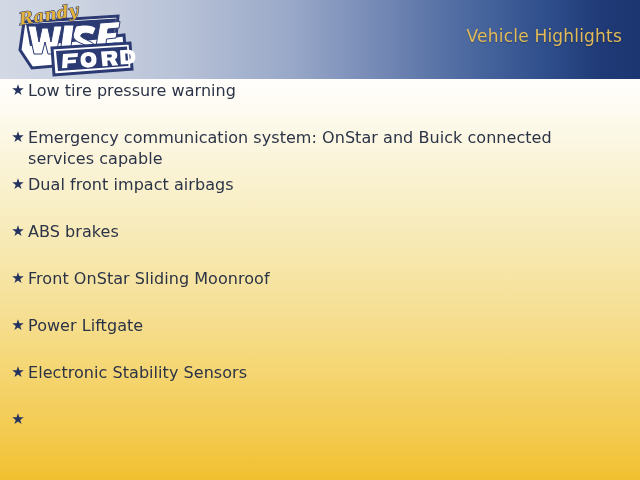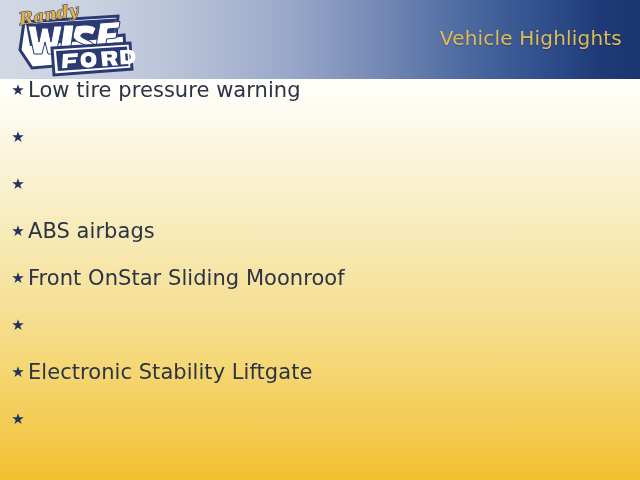--- a/index.html
+++ b/index.html
@@ -38,21 +38,21 @@
         #2f4f8c 85%,
         #1f3a76 94%,
         #1b3570 100%);
     overflow: hidden;
   }
 
   .header-title {
     position: absolute;
     right: 18px;
     top: 26px;
-    font-size: 20px;
+    font-size: 17px;
     font-weight: 400;
     letter-spacing: 0.2px;
     color: #e2bb57;
     white-space: nowrap;
     text-shadow: 0 1px 1px rgba(0,0,0,0.25);
   }
 
   
   .logo {
     position: absolute;
@@ -108,21 +108,21 @@
     height: 22px;
     line-height: 20px;
     text-align: center;
     color: #23325e;
     font-size: 15px;
     margin-top: 1px;
   }
 
   .item-label {
     flex: 1 1 auto;
-    font-size: 21px;
+    font-size: 16px;
     line-height: 21px;
     color: #2b3347;
     letter-spacing: 0.05px;
     padding-top: 1px;
     max-width: 560px;
   }
 </style>
 </head>
 <body>
 
@@ -171,38 +171,41 @@
   </div>
 
   <div class="body-panel">
     <ul class="list" id="highlights-list">
         <li class="list-item">
           <span class="bullet">★</span>
           <span class="item-label">Low tire pressure warning</span>
         </li>
         <li class="list-item">
           <span class="bullet">★</span>
-        </li>
-        <li class="list-item">
-          <span class="bullet">★</span>
-        </li>
-        <li class="list-item">
-          <span class="bullet">★</span>
-          <span class="item-label">ABS airbags</span>
+          <span class="item-label">Emergency communication system: OnStar and Buick connected services capable</span>
+        </li>
+        <li class="list-item">
+          <span class="bullet">★</span>
+          <span class="item-label">Dual front impact airbags</span>
+        </li>
+        <li class="list-item">
+          <span class="bullet">★</span>
+          <span class="item-label">ABS brakes</span>
         </li>
         <li class="list-item">
           <span class="bullet">★</span>
           <span class="item-label">Front OnStar Sliding Moonroof</span>
         </li>
         <li class="list-item">
           <span class="bullet">★</span>
-        </li>
-        <li class="list-item">
-          <span class="bullet">★</span>
-          <span class="item-label">Electronic Stability Liftgate</span>
+          <span class="item-label">Power Liftgate</span>
+        </li>
+        <li class="list-item">
+          <span class="bullet">★</span>
+          <span class="item-label">Electronic Stability Sensors</span>
         </li>
         <li class="list-item">
           <span class="bullet">★</span>
         </li>
       </ul>
   </div>
 
 </div>
 
 </body></html>

